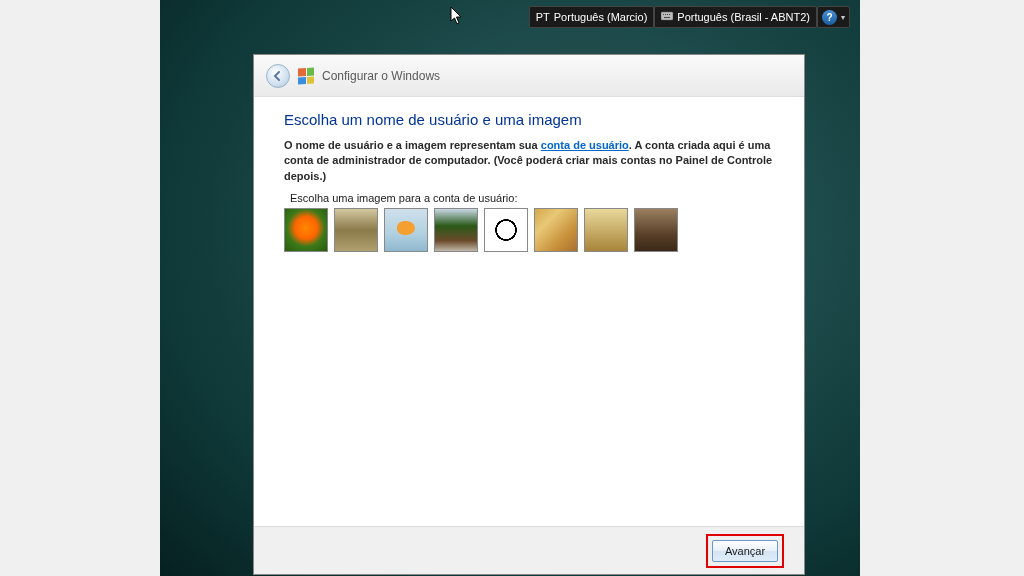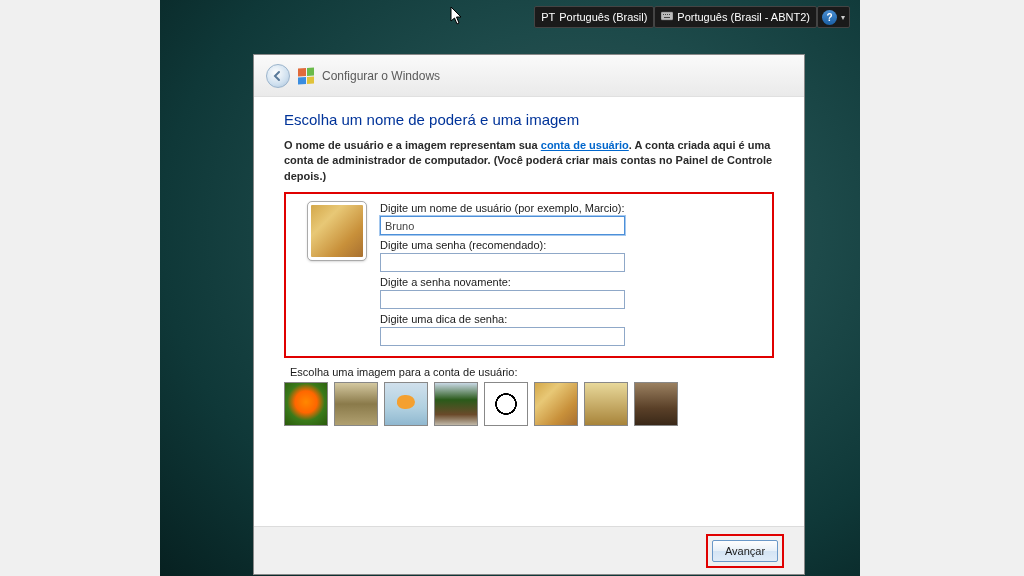--- a/index.html
+++ b/index.html
@@ -187,21 +187,21 @@
     }
   </style>
 </head>
 <body>
 
 <div class="desktop">
 
   <div class="taskbar">
     <div class="taskbar-lang">
       <span>PT</span>
-      <span>Português (Brasil)</span>
+      <span>Português (Marcio)</span>
     </div>
     <div class="taskbar-kbd">
       <span>
         <svg width="12" height="10" viewBox="0 0 12 10">
             <rect x="0" y="1" width="12" height="8" rx="1" fill="#bbb" stroke="#666" stroke-width="0.5"></rect>
             <rect x="2" y="3" width="1" height="1" fill="#444"></rect>
             <rect x="4" y="3" width="1" height="1" fill="#444"></rect>
             <rect x="6" y="3" width="1" height="1" fill="#444"></rect>
             <rect x="8" y="3" width="1" height="1" fill="#444"></rect>
             <rect x="3" y="6" width="6" height="1" fill="#444"></rect>
@@ -231,38 +231,25 @@
       <div class="win-logo">
           <span></span>
           <span></span>
           <span></span>
           <span></span>
         </div>
       <div class="wiz-title">Configurar o Windows</div>
     </div>
 
     <div class="wiz-body">
-      <div class="heading">Escolha um nome de poderá e uma imagem</div>
+      <div class="heading">Escolha um nome de usuário e uma imagem</div>
       <div class="intro">
         <span>O nome de usuário e a imagem representam sua </span><a href="#">conta de usuário</a><span>. A conta criada aqui é uma conta de administrador de computador. (Você poderá criar mais contas no Painel de Controle depois.)</span>
       </div>
 
-      <div class="redbox">
-        <div class="avatar-large"></div>
-        <div class="fields">
-          <div class="field-label">Digite um nome de usuário (por exemplo, Marcio):</div>
-          <input class="text-input focused" type="text" value="Bruno" style="">
-          <div class="field-label">Digite uma senha (recomendado):</div>
-          <input class="text-input" type="password" value="" style="">
-          <div class="field-label">Digite a senha novamente:</div>
-          <input class="text-input" type="password" value="" style="">
-          <div class="field-label">Digite uma dica de senha:</div>
-          <input class="text-input" type="text" value="" style="">
-        </div>
-      </div>
 
       <div class="pick-label">Escolha uma imagem para a conta de usuário:</div>
       <div class="thumbs">
         <div class="thumb flower"></div>
         <div class="thumb robot"></div>
         <div class="thumb fish"></div>
         <div class="thumb bonsai"></div>
         <div class="thumb ball"></div>
         <div class="thumb puppy"></div>
         <div class="thumb chess"></div>

